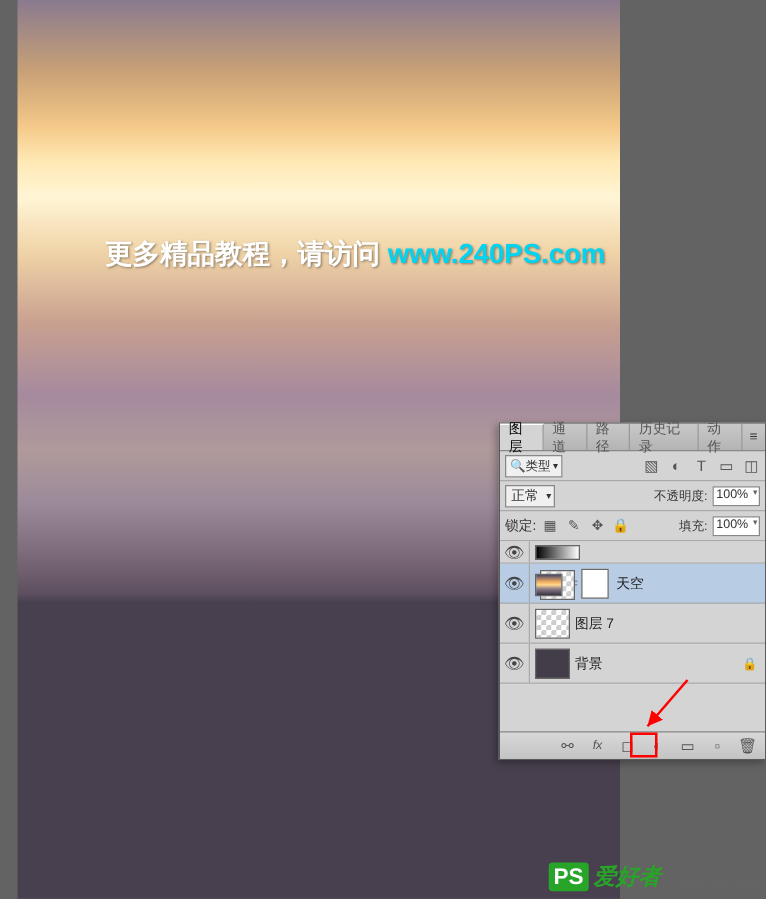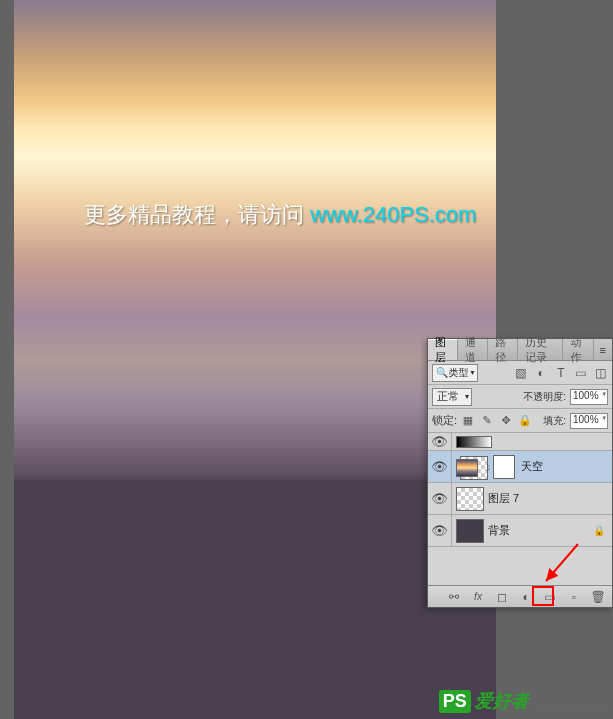--- a/index.html
+++ b/index.html
@@ -21,32 +21,32 @@
     #b09a9a 50%,
     #9c8a9a 56%,
     #7a6878 62%,
     #5e5060 66%,
     #48404e 67%,
     #48404e 100%);
   overflow: hidden;
 }
 .watermark-canvas {
   position: absolute;
-  left: 70px; top: 200px;
-  font-size: 22px; font-weight: normal;
+  left: 70px; top: 188px;
+  font-size: 22px; font-weight: bold;
   color: #fff;
   text-shadow: 1px 1px 2px rgba(0,0,0,.4);
   white-space: nowrap;
 }
 .watermark-canvas .url { color: #00d4f0; }
 
 .panel {
   position: absolute;
   right: 0; top: 338px;
-  width: 186px; height: 270px;
+  width: 214px; height: 270px;
   background: #d4d4d4;
   border: 1px solid #5a5a5a;
   box-shadow: -2px 2px 6px rgba(0,0,0,.3);
   font-size: 11px;
   color: #333;
 }
 .tabs {
   display: flex;
   height: 22px;
   background: linear-gradient(#c8c8c8,#b4b4b4);

